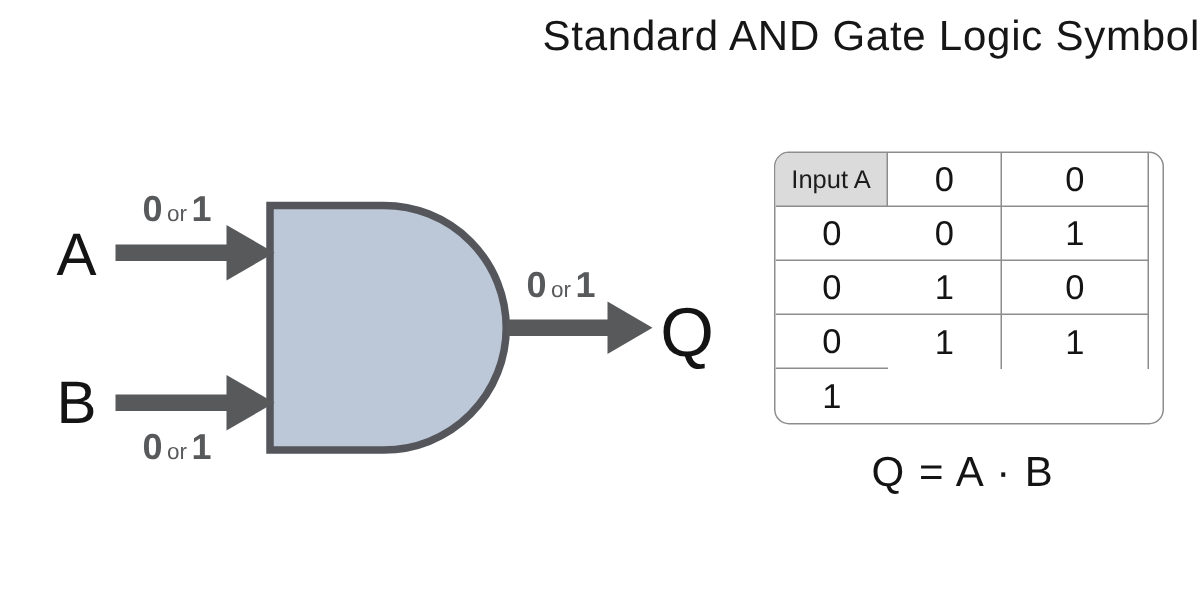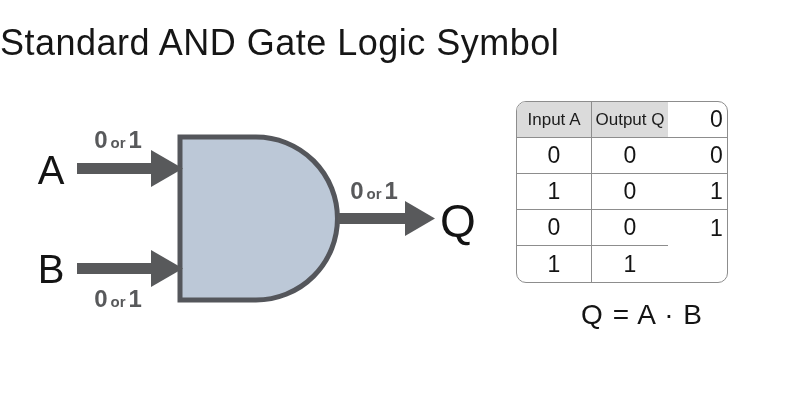--- a/index.html
+++ b/index.html
@@ -1,47 +1,47 @@
 <!DOCTYPE html>
 <html><head>
 <meta charset="utf-8">
 <style>
   * { margin: 0; padding: 0; box-sizing: border-box; }
   html, body { width: 800px; height: 400px; background: #ffffff; overflow: hidden; }
   body { font-family: "Liberation Sans", sans-serif; position: relative; color: #161616; }
 
   .page-title {
-    position: absolute; top: 22px; left: 0; width: 800px;
-    text-align: left; font-size: 36px; font-weight: 500;
+    position: absolute; top: 8px; left: 0; width: 800px;
+    text-align: right; font-size: 28px; font-weight: 500;
     letter-spacing: 0.5px; color: #161616;
   }
 
   .diagram-svg { position: absolute; left: 0; top: 60px; width: 500px; height: 340px; }
   .gate-body { stroke: #54565b; stroke-width: 5px; }
 
   .io-letter {
     position: absolute; font-size: 40px; font-weight: 500;
     color: #141414; line-height: 1; text-align: center;
   }
   .letter-a { left: 30px; top: 150px; width: 42px; }
   .letter-b { left: 30px; top: 249px; width: 42px; }
   .letter-q { left: 434px; top: 198px; width: 48px; font-size: 46px; }
 
   .signal-hint {
     position: absolute; width: 76px; text-align: center;
     color: #58595b; line-height: 1; white-space: nowrap;
   }
   .signal-hint .bit { font-size: 24px; font-weight: 700; }
-  .signal-hint .or { font-size: 15px; font-weight: 700; padding: 0 3px; }
+  .signal-hint .or { font-size: 15px; font-weight: 400; padding: 0 3px; }
   .hint-a { left: 80px; top: 128px; }
   .hint-b { left: 80px; top: 287px; }
   .hint-q { left: 336px; top: 179px; }
 
   .truth-table {
-    position: absolute; left: 516px; top: 101px; width: 212px;
+    position: absolute; left: 516px; top: 101px; width: 260px;
     border: 1.5px solid #8d8d8d; border-radius: 10px;
     overflow: hidden; background: #ffffff;
     display: grid; grid-template-columns: 75px 76px 98px;
   }
   .tt-cell {
     display: flex; align-items: center; justify-content: center;
     border-right: 1px solid #8d8d8d; border-bottom: 1px solid #8d8d8d;
   }
   .tt-cell.last-col { border-right: none; }
   .tt-cell.last-row { border-bottom: none; }
@@ -83,21 +83,20 @@
 <div class="io-letter letter-q">Q</div>
 
 <div class="signal-hint hint-a"><span class="bit">0</span><span class="or">or</span><span class="bit">1</span></div>
 
 <div class="signal-hint hint-b"><span class="bit">0</span><span class="or">or</span><span class="bit">1</span></div>
 
 <div class="signal-hint hint-q"><span class="bit">0</span><span class="or">or</span><span class="bit">1</span></div>
 
 <div class="truth-table">
   <div class="tt-cell tt-head">Input A</div>
-  <div class="tt-cell tt-head last-col">Output Q</div>
 
   <div class="tt-cell tt-data">0</div>
   <div class="tt-cell tt-data">0</div>
   <div class="tt-cell tt-data last-col">0</div>
 
   <div class="tt-cell tt-data">0</div>
   <div class="tt-cell tt-data">1</div>
   <div class="tt-cell tt-data last-col">0</div>
 
   <div class="tt-cell tt-data">1</div>

